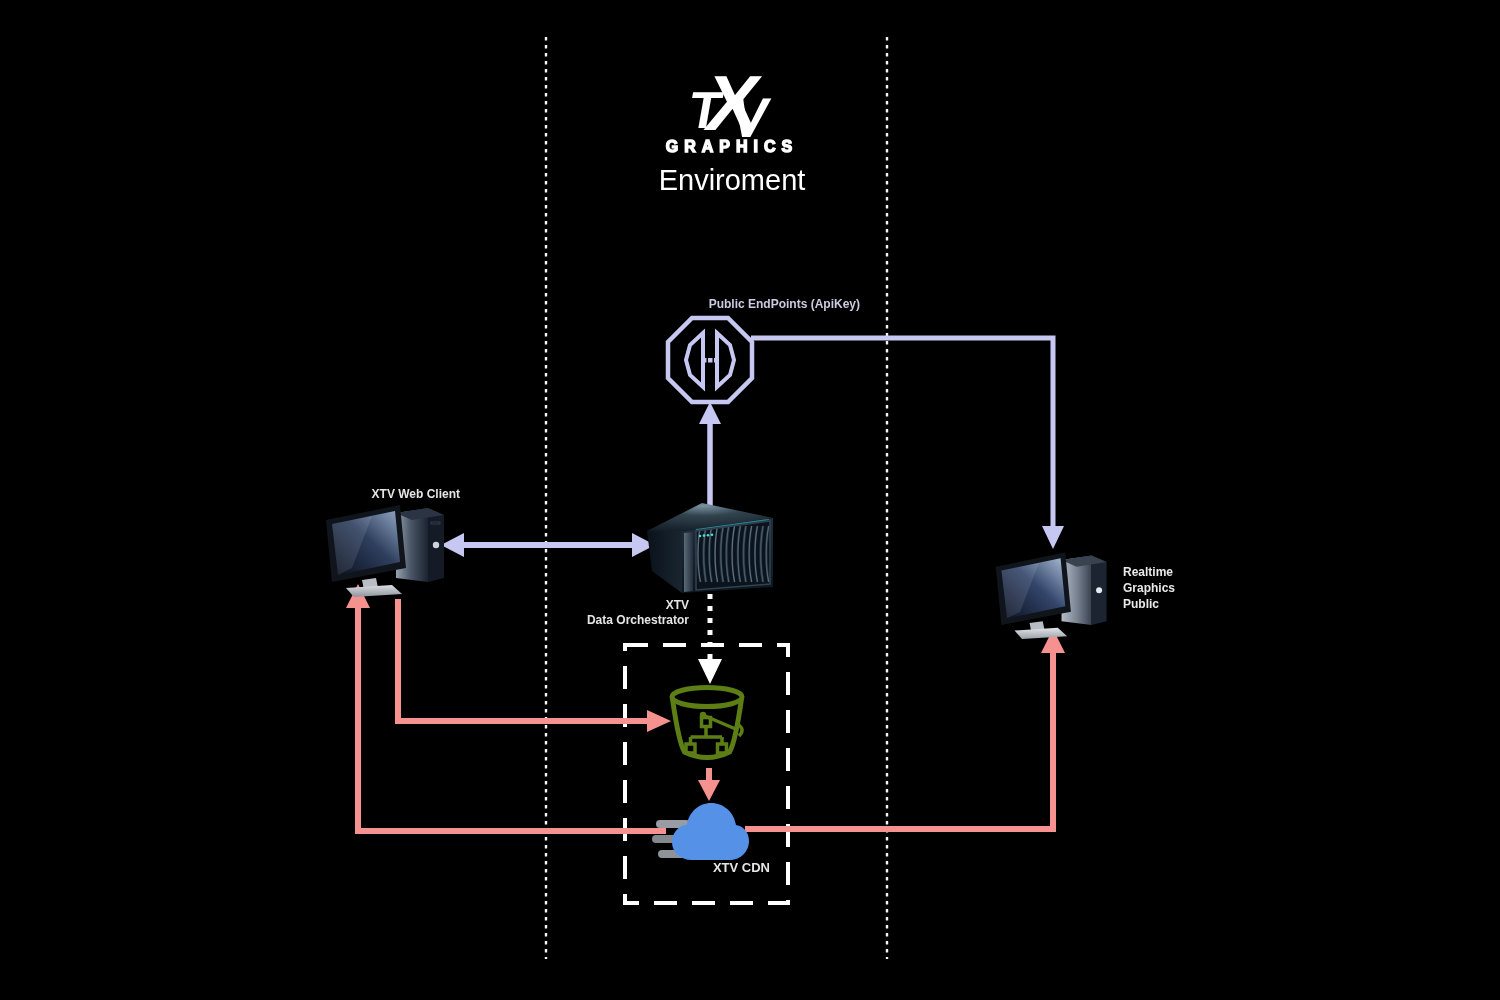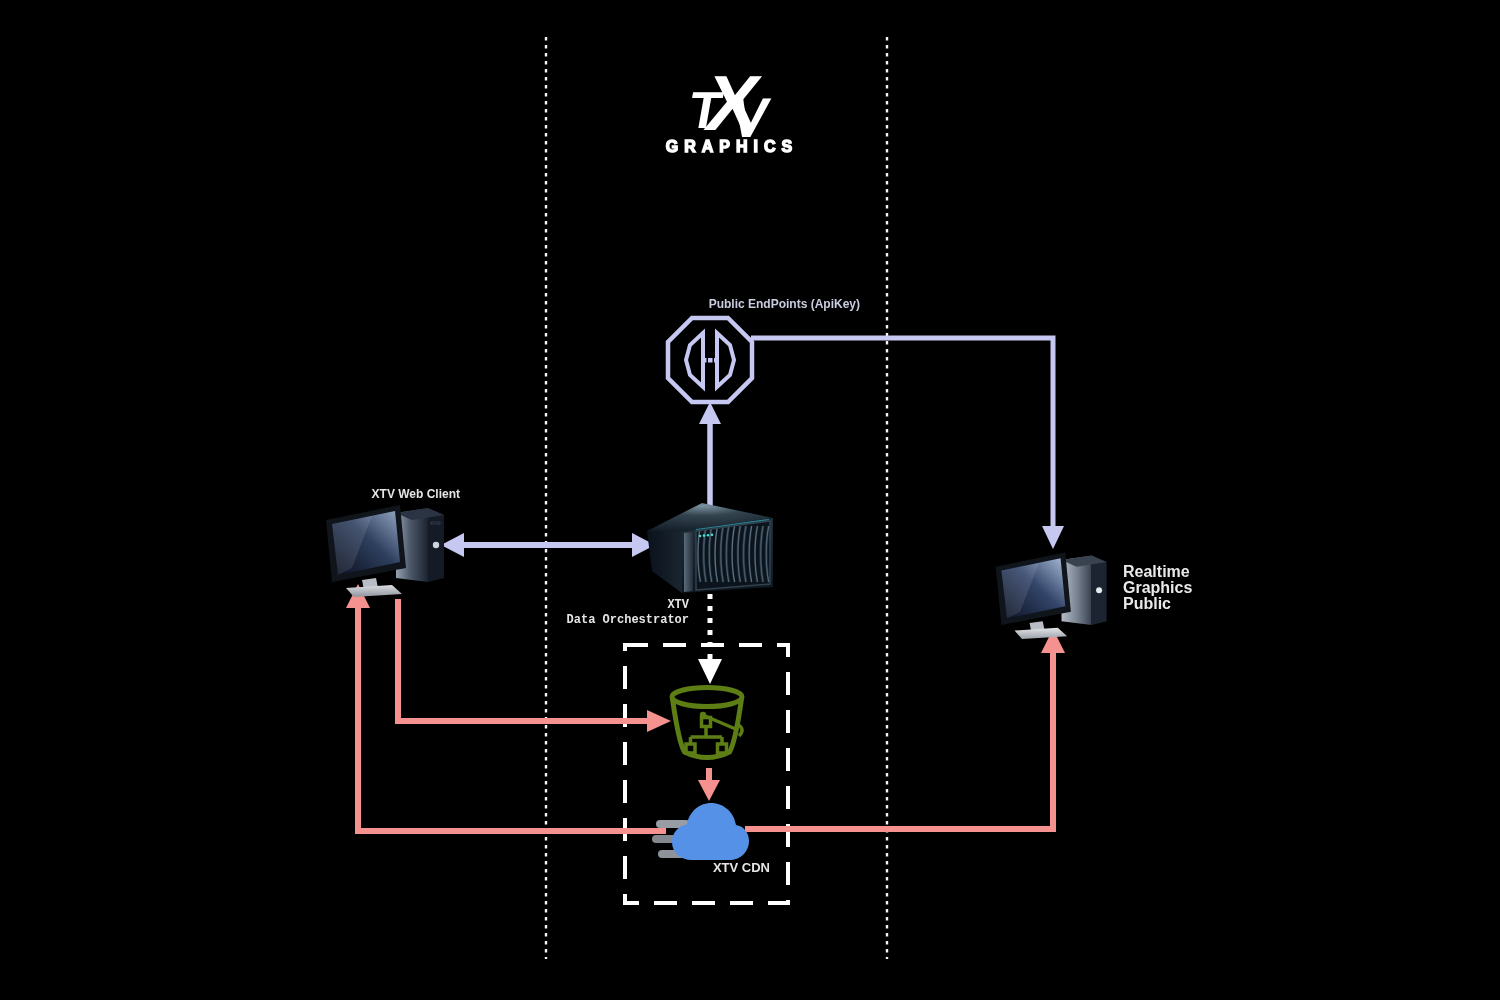--- a/index.html
+++ b/index.html
@@ -76,20 +76,21 @@
     </g>
   </svg>
 
   <div class="abs logo-wrap">
     <div class="logo-txv">
       <span class="l-t">T</span>
       <span class="l-x">X</span>
       <span class="l-v">V</span>
     </div>
     <div class="logo-graphics">GRAPHICS</div>
+    <div class="logo-tagline">Enviroment</div>
   </div>
 
   <div class="abs lbl lbl-muted t-center" style="left:560px;top:297px;width:300px;font-size:12px;">Public EndPoints (ApiKey)</div>
 
   <svg class="abs" style="left:662px;top:312px;" width="96" height="96" viewBox="0 0 96 96">
     <polygon points="30,6 66,6 90,30 90,66 66,90 30,90 6,66 6,30" fill="none" stroke="#c6c8f2" stroke-width="4.5"></polygon>
     <path d="M 41 21 L 28 33 L 24 48 L 28 63 L 41 75 Z" fill="none" stroke="#c6c8f2" stroke-width="4"></path>
     <path d="M 55 21 L 68 33 L 72 48 L 68 63 L 55 75 Z" fill="none" stroke="#c6c8f2" stroke-width="4"></path>
     <rect x="40" y="46" width="4.5" height="4.5" fill="#c6c8f2"></rect>
     <rect x="46" y="46" width="4.5" height="4.5" fill="#c6c8f2"></rect>
@@ -123,21 +124,21 @@
     <rect x="109" y="24" width="9" height="2" fill="#39435400" stroke="#3a4556" stroke-width="0.8"></rect>
 
     <polygon points="4,22 78,7 84,70 10,84" fill="#10151c"></polygon>
     <polygon points="10,26 73,13 78,64 16,77" fill="url(#wcScreen)"></polygon>
     <polygon points="10,26 50,18 30,70 16,77" fill="#ffffff" opacity="0.10"></polygon>
 
     <polygon points="40,82 54,80 56,90 42,92" fill="#b9bec6"></polygon>
     <polygon points="24,90 70,87 80,96 32,99" fill="url(#wcBase)"></polygon>
   </svg>
 
-  <div class="abs lbl t-center" style="left:549px;top:598px;width:140px;font-family:Liberation Mono, monospace;">
+  <div class="abs lbl t-center" style="left:549px;top:598px;width:140px;">
     <div>XTV</div>
     <div>Data Orchestrator</div>
   </div>
 
   <svg class="abs" style="left:640px;top:495px;" width="140" height="105" viewBox="0 0 140 105">
     <defs>
       <radialGradient id="svTop" cx="0.45" cy="0.1" r="1">
         <stop offset="0" stop-color="#7c93a3"></stop>
           <stop offset="0.35" stop-color="#33444f"></stop>
           <stop offset="1" stop-color="#101a24"></stop>
@@ -169,21 +170,21 @@
     <polygon points="44,38 53,37 53,96 44,97" fill="url(#svRail)"></polygon>
 
     <polygon points="56,36 130,26 130,89 56,95" fill="url(#svBays)" stroke="#32424f" stroke-width="1.5"></polygon>
     <line x1="56" y1="34.5" x2="129" y2="24.5" stroke="#2e8fa0" stroke-width="1.2" opacity="0.85"></line>
     <circle cx="60" cy="41" r="1.3" fill="#49e0d2"></circle>
     <circle cx="64" cy="40.6" r="1.3" fill="#49e0d2"></circle>
     <circle cx="68" cy="40.2" r="1.3" fill="#49e0d2"></circle>
     <circle cx="72" cy="39.8" r="1.3" fill="#49e0d2"></circle>
   </svg>
 
-  <div class="abs lbl" style="left:1123px;top:564px;font-size:16px;line-height:16px;color:#e9e9e9;">
+  <div class="abs lbl" style="left:1123px;top:564px;font-size:12px;line-height:16px;color:#e9e9e9;">
     <div>Realtime</div>
     <div>Graphics</div>
     <div>Public</div>
   </div>
 
   <svg class="abs" style="left:992px;top:546px;" width="124" height="94" viewBox="0 0 132 100">
     <defs>
       <linearGradient id="reTower" x1="0" y1="0" x2="1" y2="0">
         <stop offset="0" stop-color="#b4bcc8"></stop>
           <stop offset="0.5" stop-color="#7b8593"></stop>

